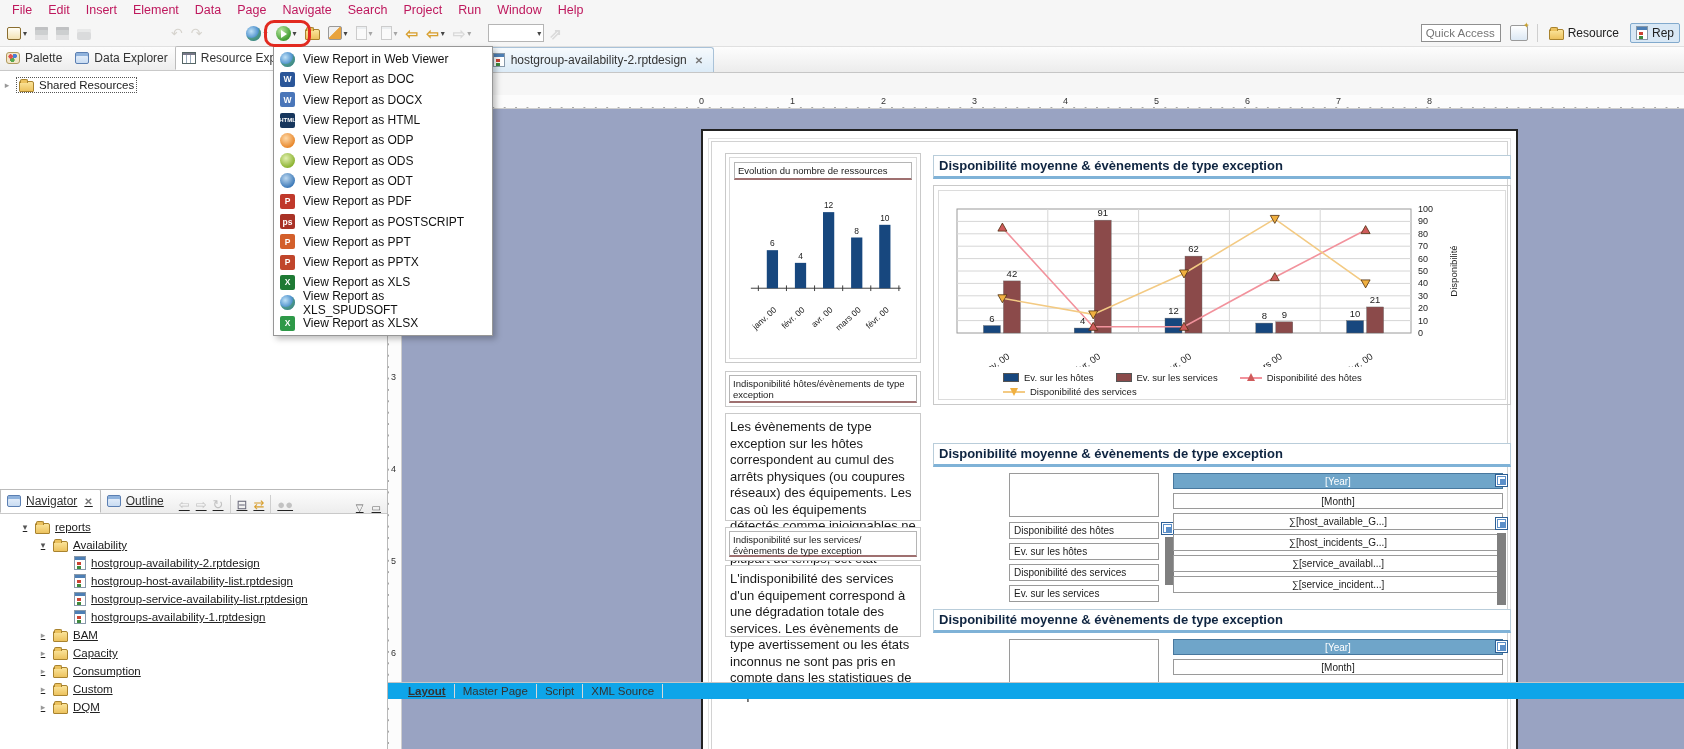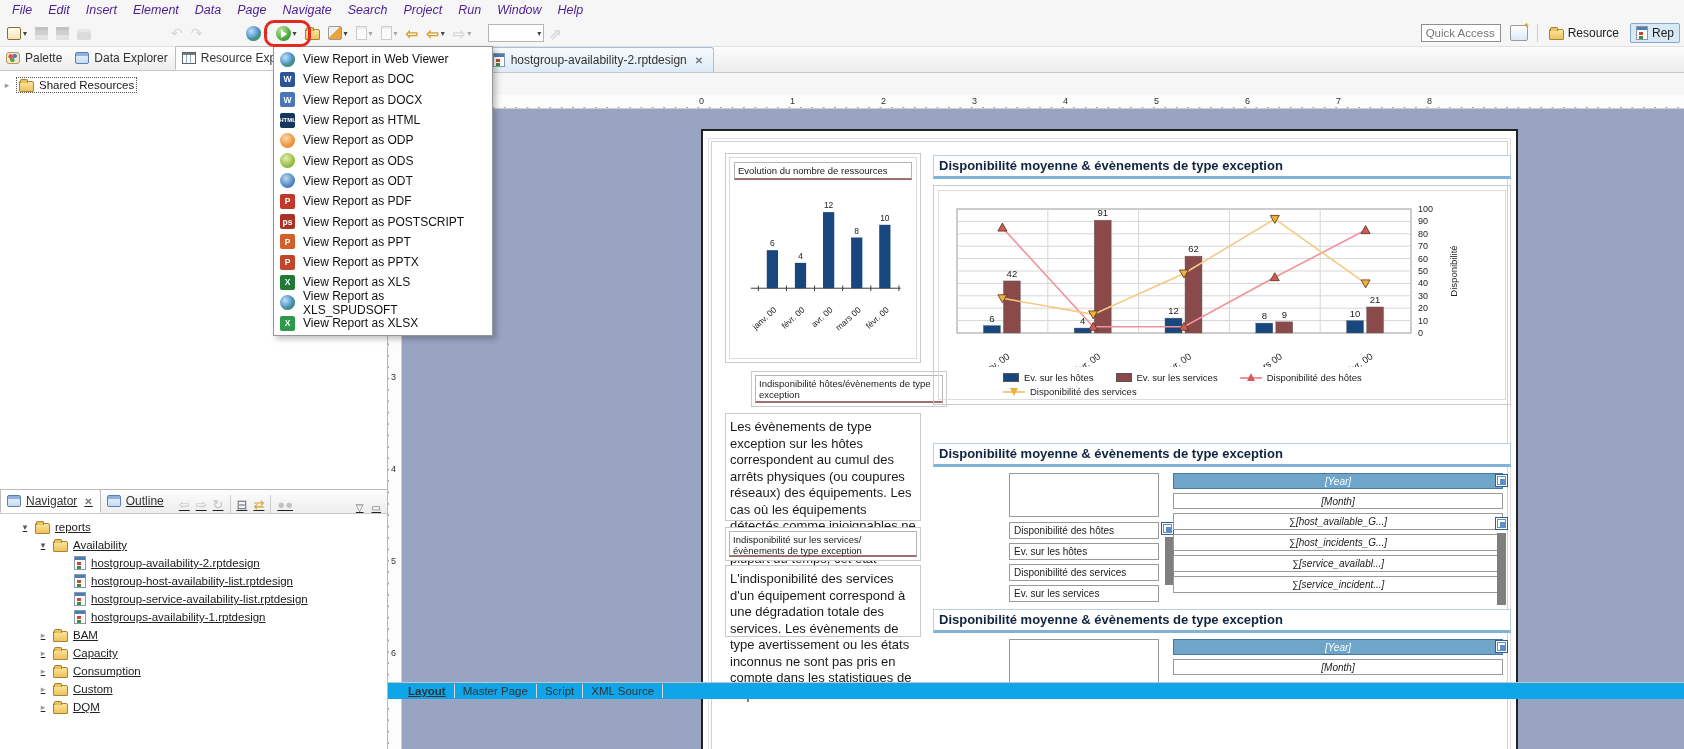--- a/index.html
+++ b/index.html
@@ -2,21 +2,21 @@
 <html><head>
 <meta charset="utf-8">
 <style>
   * { margin:0; padding:0; box-sizing:border-box; }
   html,body { width:1684px; height:749px; overflow:hidden; background:#f0f0f0;
     font-family:"Liberation Sans", sans-serif; font-size:12px; color:#222; }
   .app { position:relative; width:1684px; height:749px; }
 
   
   .menubar { height:20px; background:#f6f6f6; display:flex; align-items:center; padding-left:4px; }
-  .menu-item { padding:2px 8px; font-size:12.5px; color:#4c1d95; cursor:default;font-style:italic; }
+  .menu-item { padding:2px 8px; font-size:12.5px; color:#be185d; cursor:default; }
 
   
   .toolbar { height:27px; background:#f6f6f6; border-bottom:1px solid #e0e0e0; display:flex; align-items:center; justify-content:space-between; padding:0 4px; }
   .tb-left { display:flex; align-items:center; gap:2px; height:100%; }
   .tb-btn { display:inline-flex; align-items:center; gap:1px; padding:2px 3px; border-radius:2px; height:22px; }
   .tb-sep { width:10px; }
   .dd { font-size:8px; color:#444; margin-left:1px; }
   .dis { opacity:.45; filter:grayscale(60%); }
   .i-new { width:14px; height:13px; border:1px solid #8a6d2f; background:linear-gradient(#fffef5,#f3e2b3); border-radius:2px; }
   .i-save { width:13px; height:13px; background:#9aa0a8; border-radius:1px; box-shadow:inset 0 -5px 0 #c8ccd2, inset 0 3px 0 #7d838c; }
@@ -99,21 +99,21 @@
   .lm { width:22px; height:9px; position:relative; display:inline-block; }
   .lm::before { content:""; position:absolute; left:0; right:0; top:4px; height:2px; }
   .lm1::before { background:#f2929c; }
   .lm2::before { background:#f3ca83; }
   .lm1::after { content:""; position:absolute; left:7px; top:0; border-left:4.5px solid transparent; border-right:4.5px solid transparent; border-bottom:8px solid #cf5b5b; }
   .lm2::after { content:""; position:absolute; left:7px; top:1px; border-left:4.5px solid transparent; border-right:4.5px solid transparent; border-top:8px solid #f0b040; }
 
   
   .rt { display:flex; margin-top:6px; position:relative; font-size:10px; }
   .rt-l { width:150px; margin-left:76px; position:relative; }
-  .rt-r { flex:1; margin-left:14px; position:relative; padding-right:8px;font-style:italic; }
+  .rt-r { flex:1; margin-left:14px; position:relative; padding-right:8px; }
   .cell { border:1px solid #9a9a9a; background:#fff; height:17px; display:flex; align-items:center; justify-content:center; margin-bottom:4px; color:#1a1a1a; }
   .cell.lbl { justify-content:flex-start; padding-left:4px; }
   .cell.year { background:#6fa5c9; color:#fff; border-color:#48789e; }
   .spacer-cell { border:1px solid #9a9a9a; height:44px; margin-bottom:5px; background:#fff; }
   .gicon { position:absolute; width:13px; height:13px; background:#5b8fc9; border:1px solid #2d5f94; box-shadow:inset 0 0 0 1px #fff; }
   .gicon::after { content:""; position:absolute; inset:2px; background:linear-gradient(#fff 30%, transparent 31%),linear-gradient(90deg,#fff 30%, transparent 31%); }
   .handle { position:absolute; width:9px; background:#7f7f7f; }
 
   
   .bottom-tabs { position:absolute; left:0; right:0; top:635px; height:17px; background:#0ea5e9; border-top:1px solid #c6c6c6; display:flex; align-items:center; padding-left:12px; z-index:5; }
@@ -415,21 +415,21 @@
                     <rect x="125" y="49.84615384615384" width="12" height="54.15384615384616" fill="#17477e"></rect>
                     <text x="131" y="45.84615384615384" text-anchor="middle" font-size="9" fill="#222">8</text>
                     <text x="136" y="128" text-anchor="end" font-size="9" fill="#222" transform="rotate(-42 136 128)">mars 00</text>
                     <rect x="155" y="36.30769230769231" width="12" height="67.6923076923077" fill="#17477e"></rect>
                     <text x="161" y="32.30769230769231" text-anchor="middle" font-size="9" fill="#222">10</text>
                     <text x="166" y="128" text-anchor="end" font-size="9" fill="#222" transform="rotate(-42 166 128)">févr. 00</text>
                   </svg>
               </div>
             </div>
 
-            <div class="rbox" style="left:22px; top:240px; width:196px; height:36px;margin-left:26px;">
+            <div class="rbox" style="left:22px; top:240px; width:196px; height:36px;">
               <div class="small-hdr" style="height:100%;">Indisponibilité  hôtes/évènements de type exception</div>
             </div>
             <div class="rbox" style="left:22px; top:282px; width:196px; height:108px;">
               <div class="rpara">Les évènements de type exception sur les hôtes correspondent au cumul des arrêts physiques (ou coupures réseaux) des équipements. Les cas où les équipements détectés comme injoignables ne sont pas pris en compte. La plupart du temps, cet état indique qu'un noeud réseau était indisponible entre la supervision et les équipements supervisés</div>
             </div>
             <div class="rbox" style="left:22px; top:396px; width:196px; height:34px;">
               <div class="small-hdr" style="height:100%;">Indisponibilité sur les services/ évènements de type exception</div>
             </div>
             <div class="rbox" style="left:22px; top:434px; width:196px; height:72px;">
               <div class="rpara">L'indisponibilité des services d'un équipement correspond à une dégradation totale des services. Les évènements de type avertissement ou les états inconnus ne sont pas pris en compte dans les statistiques de disponibilité.</div>

